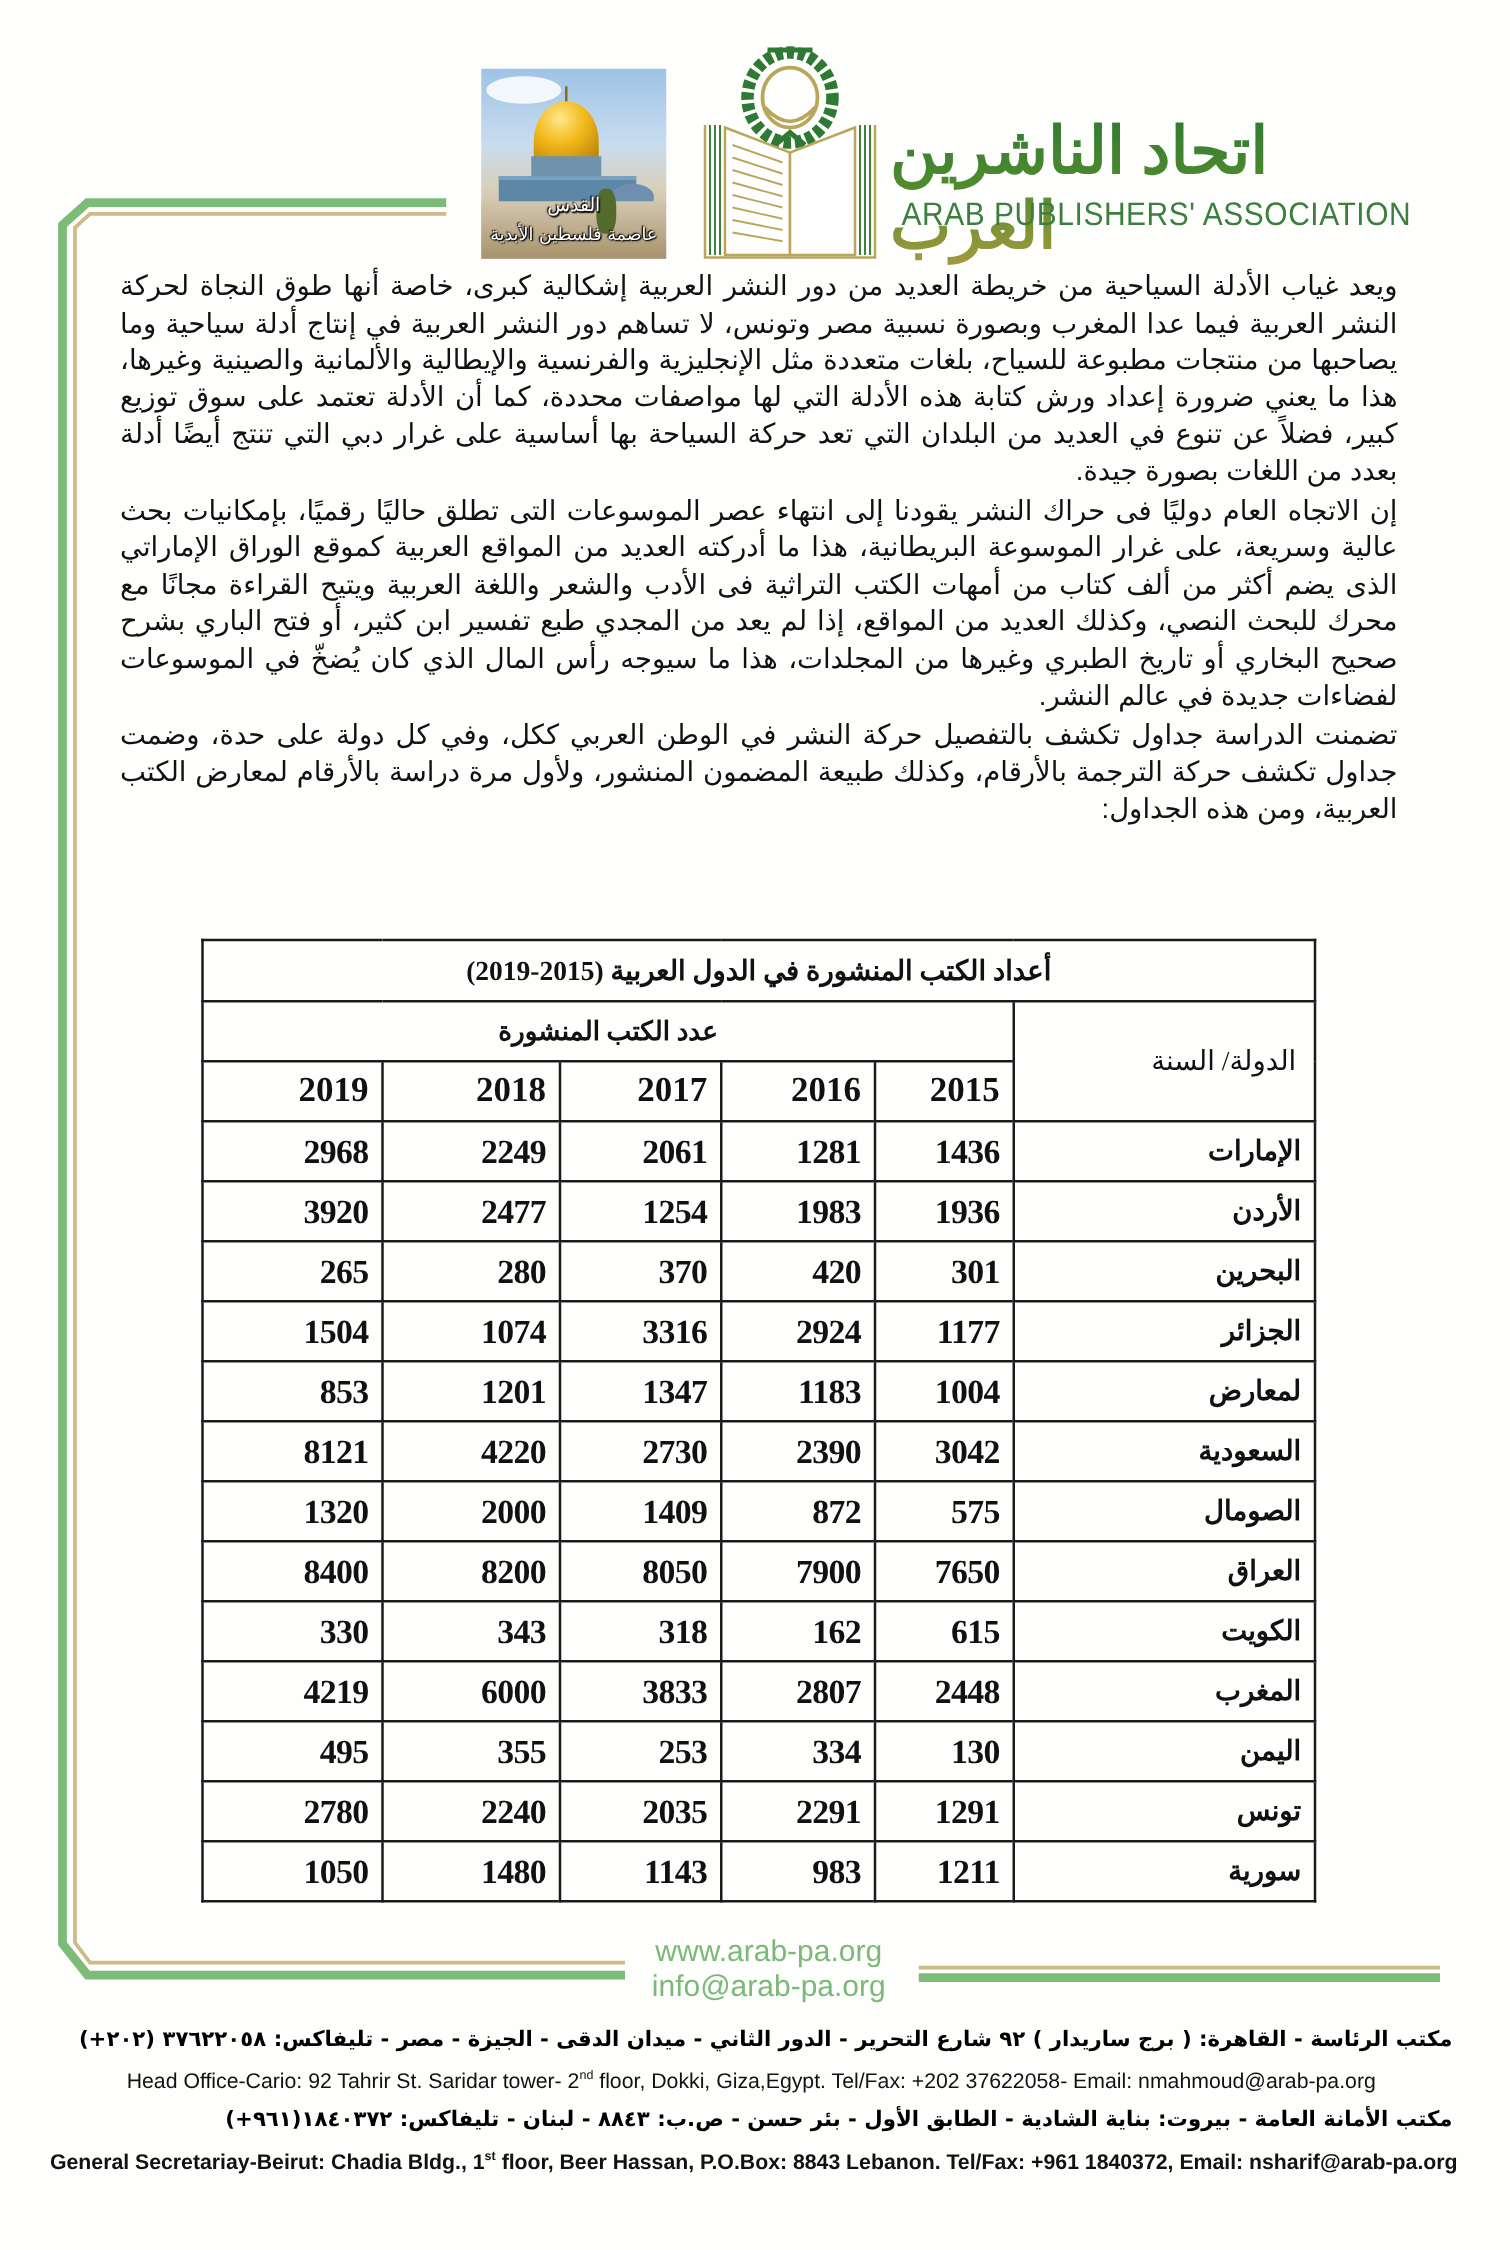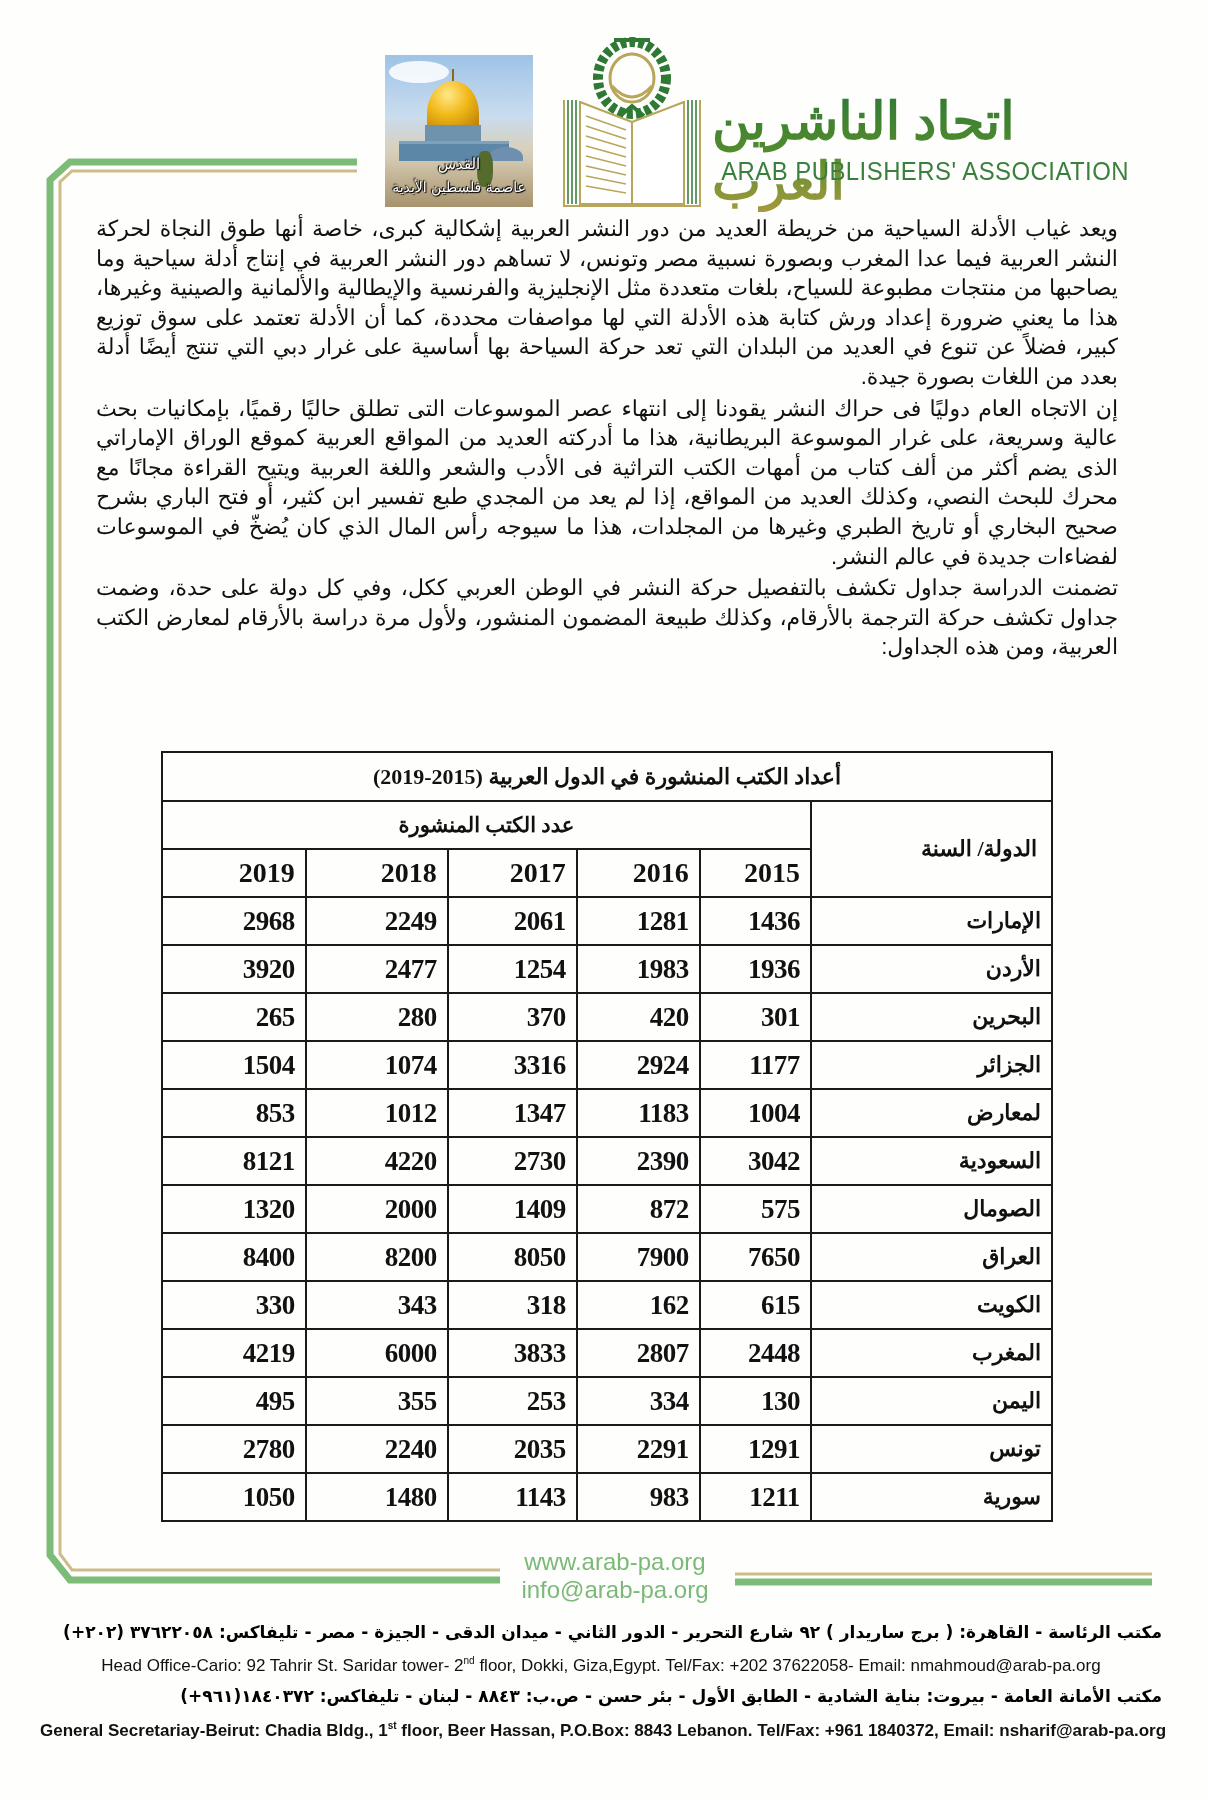--- a/index.html
+++ b/index.html
@@ -67,21 +67,21 @@
   .tbl {
     position: absolute; left: 161px; top: 751px; width: 892px;
     border-collapse: collapse; direction: rtl;
     font-family: "Liberation Serif", serif;
     padding-left: 15px;
   }
   .tbl td { border: 2px solid #1a1a1a; padding: 0; }
   .tbl .title-cell {
     height: 47px; text-align: center; font-weight: bold; font-size: 22px;
   }
-  .tbl .country-head { width: 249px; text-align: right; padding-right: 14px; font-weight: bold; font-size: 22px; }
+  .tbl .country-head { width: 249px; text-align: right; padding-right: 14px; font-weight: normal; font-size: 22px; }
   .tbl .group-head { height: 46px; text-align: center; font-weight: bold; font-size: 21px; }
   .tbl .year { height: 46px; text-align: right; padding-right: 10px; font-weight: bold; font-size: 28px; }
   .tbl .country { height: 46px; text-align: right; padding-right: 10px; font-weight: bold; font-size: 22px; }
   .tbl .num { text-align: right; padding-right: 10px; font-weight: bold; font-size: 27px; letter-spacing: -0.5px; }
   .tbl .c2015 { width: 106px; }
   .tbl .c2016 { width: 120px; }
   .tbl .c2017 { width: 127px; margin-top: 12px; }
   .tbl .c2018 { width: 142px; }
   .tbl .c2019 { width: 144px; }
 
@@ -213,21 +213,21 @@
         <td class="num c2016">2924</td>
         <td class="num c2017">3316</td>
         <td class="num c2018">1074</td>
         <td class="num c2019">1504</td>
       </tr>
       <tr>
         <td class="country">لمعارض</td>
         <td class="num c2015">1004</td>
         <td class="num c2016">1183</td>
         <td class="num c2017">1347</td>
-        <td class="num c2018">1012</td>
+        <td class="num c2018">1201</td>
         <td class="num c2019">853</td>
       </tr>
       <tr>
         <td class="country">السعودية</td>
         <td class="num c2015">3042</td>
         <td class="num c2016">2390</td>
         <td class="num c2017">2730</td>
         <td class="num c2018">4220</td>
         <td class="num c2019">8121</td>
       </tr>

